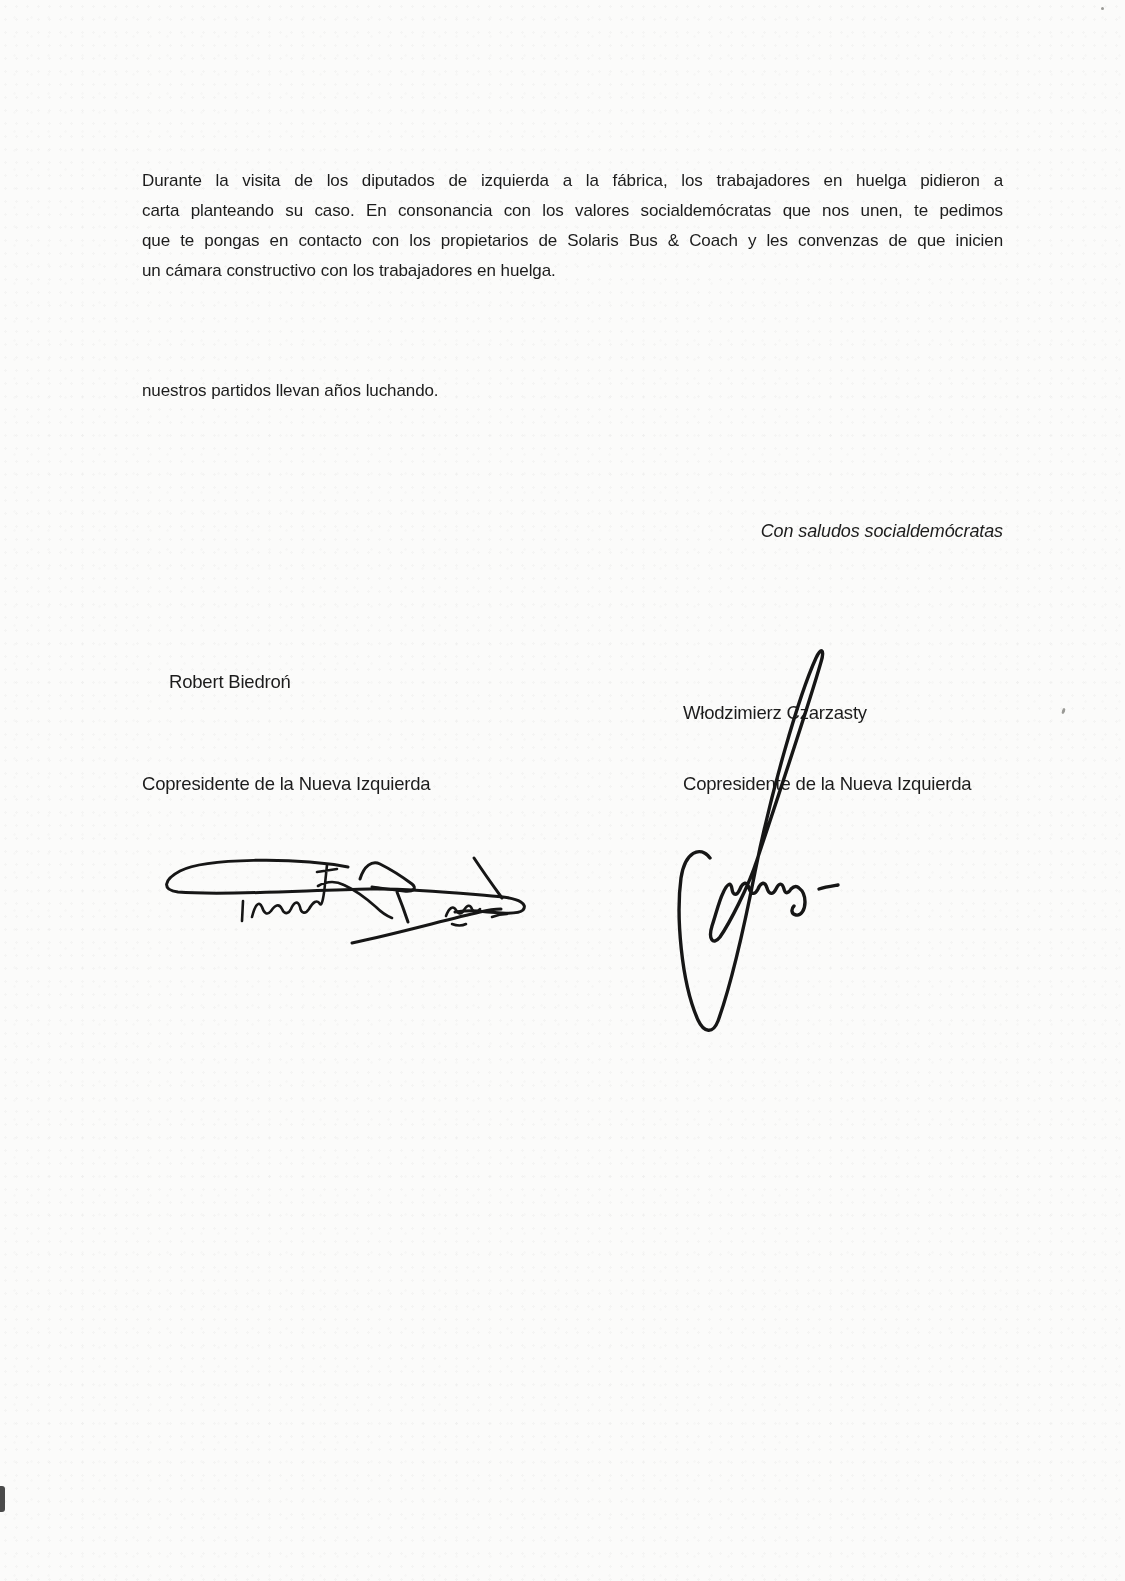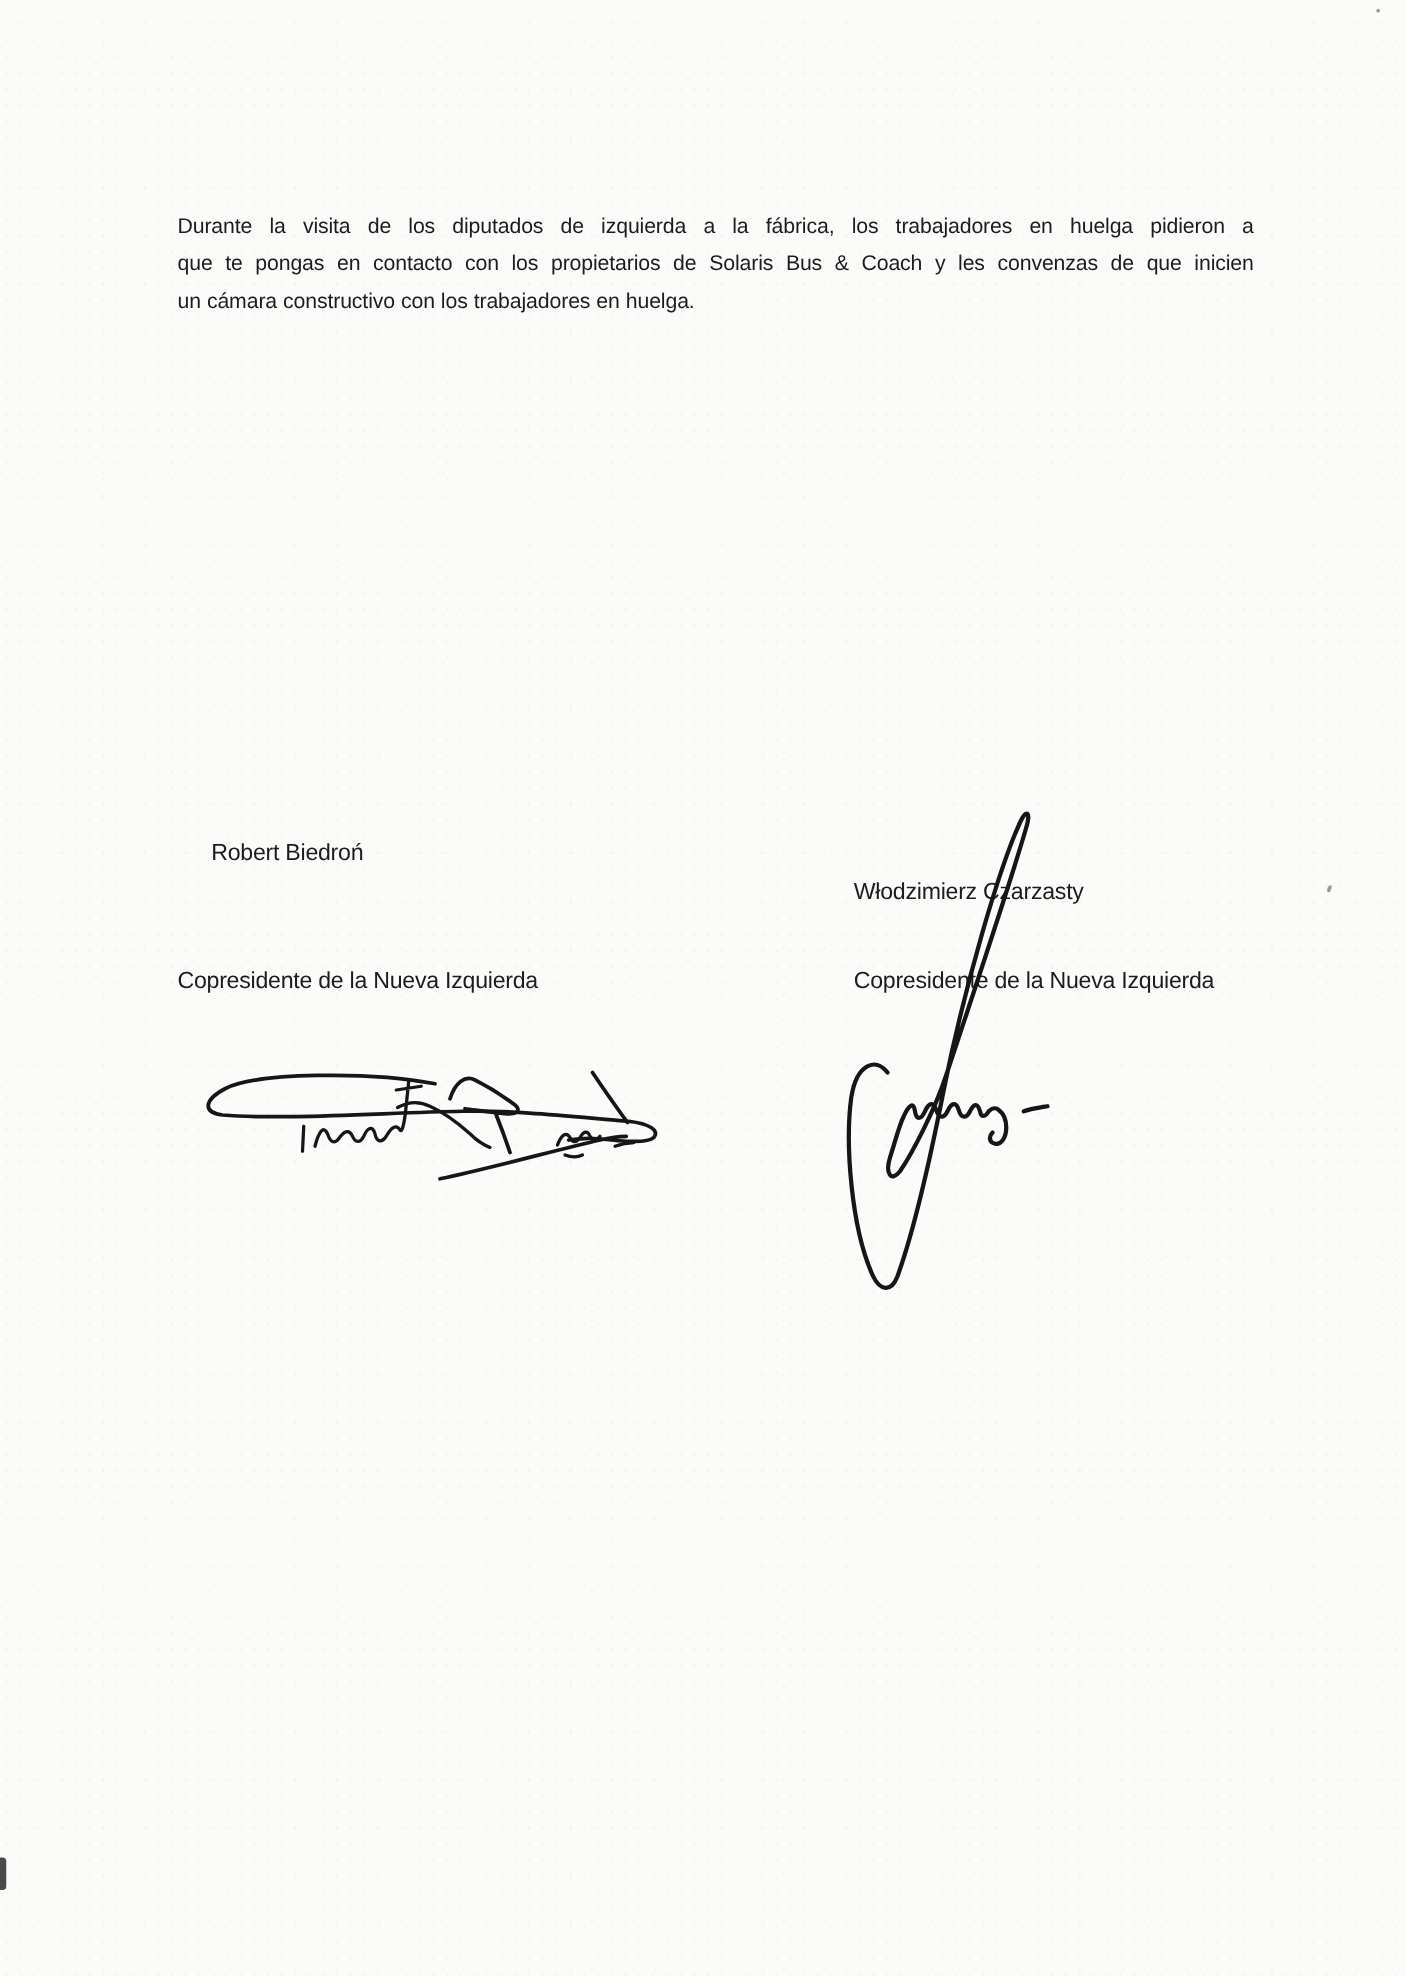--- a/index.html
+++ b/index.html
@@ -88,27 +88,30 @@
   .speck.a{ left:1062px; top:708px; width:3px; height:6px; transform:rotate(20deg); }
   .speck.b{ left:1101px; top:7px;   width:3px; height:3px; }
 </style>
 </head>
 <body>
 
 <div class="page">
 
   <div class="para" style="top:166px;">
     <div class="line">Durante la visita de los diputados de izquierda a la fábrica, los trabajadores en huelga pidieron a</div>
+    <div class="line">carta planteando su caso. En consonancia con los valores socialdemócratas que nos unen, te pedimos</div>
     <div class="line">que te pongas en contacto con los propietarios de Solaris Bus &amp; Coach y les convenzas de que inicien</div>
     <div class="line last">un cámara constructivo con los trabajadores en huelga.</div>
   </div>
 
   <div class="para" style="top:376px;">
+    <div class="line last">nuestros partidos llevan años luchando.</div>
   </div>
 
+  <div class="closing">Con saludos socialdemócratas</div>
 
   <div class="sig-name name-left">Robert Biedroń</div>
   <div class="sig-title title-left">Copresidente de la Nueva Izquierda</div>
 
   <div class="sig-name name-right">Włodzimierz Czarzasty</div>
   <div class="sig-title title-right">Copresidente de la Nueva Izquierda</div>
 
   <svg class="signature sig-left" viewBox="150 835 400 115" xmlns="http://www.w3.org/2000/svg" aria-hidden="true">
     <path class="stroke" stroke-width="3" d="M348,867 C295,857 205,858 180,871 C163,880 162,890 178,892 C225,896 310,890 370,889 C415,888 465,894 503,897 C519,899 528,904 523,910 C518,915 498,913 478,911 C470,910 462,911 455,912"></path>
     <path class="stroke" stroke-width="3" d="M352,943 C395,934 445,920 480,912 C488,910 495,909 501,909"></path>

